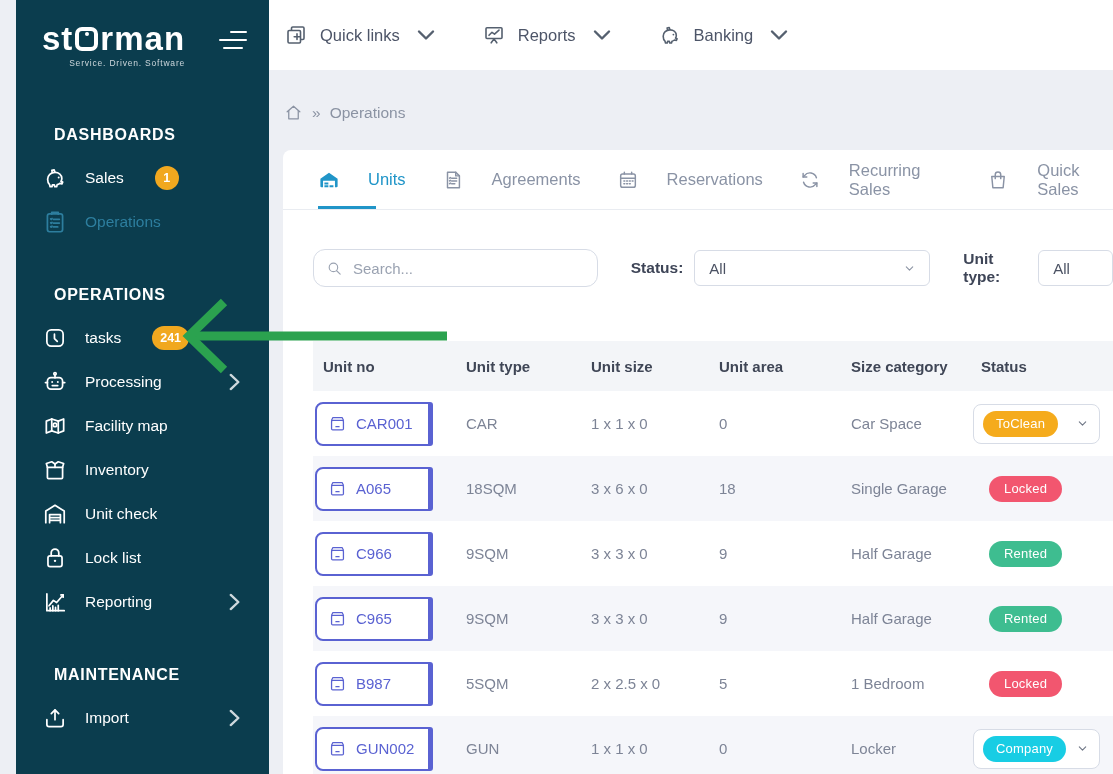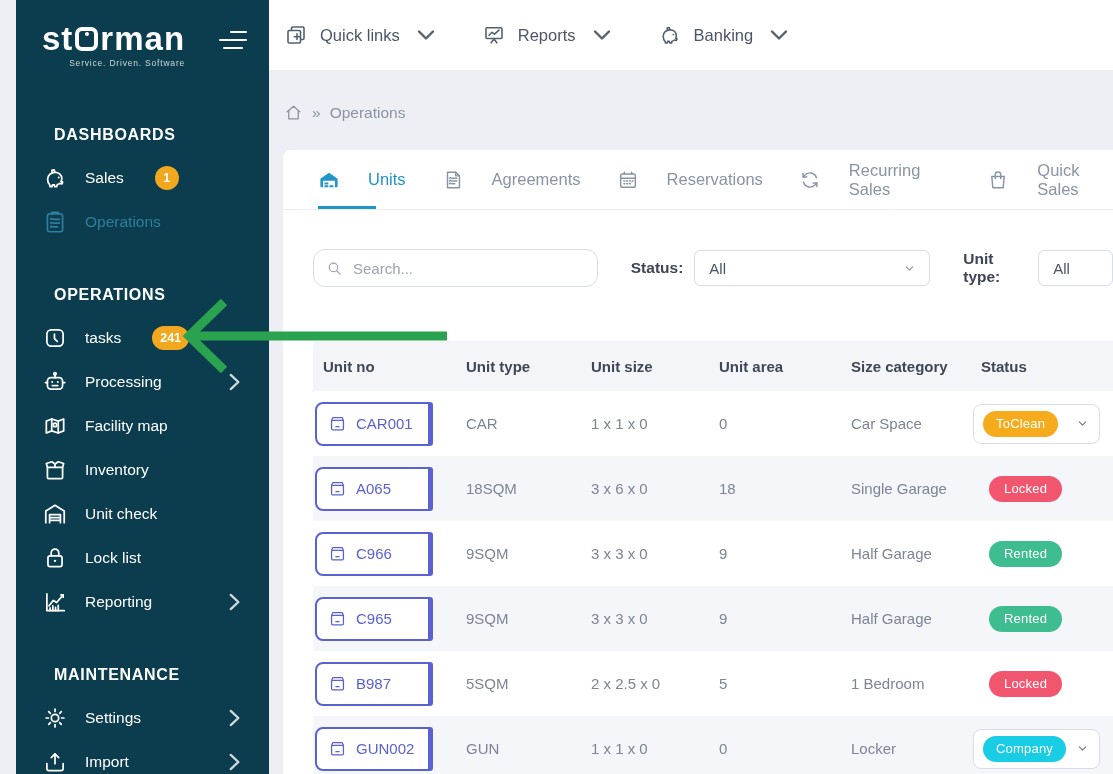--- a/index.html
+++ b/index.html
@@ -211,34 +211,20 @@
           <span class="icn sb-chev">
             <svg viewBox="0 0 24 24">
               <path d="M9 5.5l7 6.5-7 6.5" stroke-width="2.2"></path>
             </svg>
           </span>
         </div>
         <div class="sb-title later">MAINTENANCE</div>
         <div class="sb-item">
           <span class="icn ">
             <svg viewBox="0 0 24 24">
-              <circle cx="12" cy="12" r="3.4"></circle>
-              <path d="M12 3.8v2.1M12 18.1v2.1M3.8 12h2.1M18.1 12h2.1M6.2 6.2l1.5 1.5M16.3 16.3l1.5 1.5M17.8 6.2l-1.5 1.5M7.7 16.3l-1.5 1.5"></path>
-            </svg>
-          </span>
-          <span>Settings</span>
-          <span class="icn sb-chev">
-            <svg viewBox="0 0 24 24">
-              <path d="M9 5.5l7 6.5-7 6.5" stroke-width="2.2"></path>
-            </svg>
-          </span>
-        </div>
-        <div class="sb-item">
-          <span class="icn ">
-            <svg viewBox="0 0 24 24">
               <path d="M12 13.5V4.8"></path>
               <path d="M8.6 8 12 4.5 15.4 8"></path>
               <path d="M4.5 13.5v4.5a2 2 0 0 0 2 2h11a2 2 0 0 0 2-2v-4.5"></path>
             </svg>
           </span>
           <span>Import</span>
           <span class="icn sb-chev">
             <svg viewBox="0 0 24 24">
               <path d="M9 5.5l7 6.5-7 6.5" stroke-width="2.2"></path>
             </svg>

